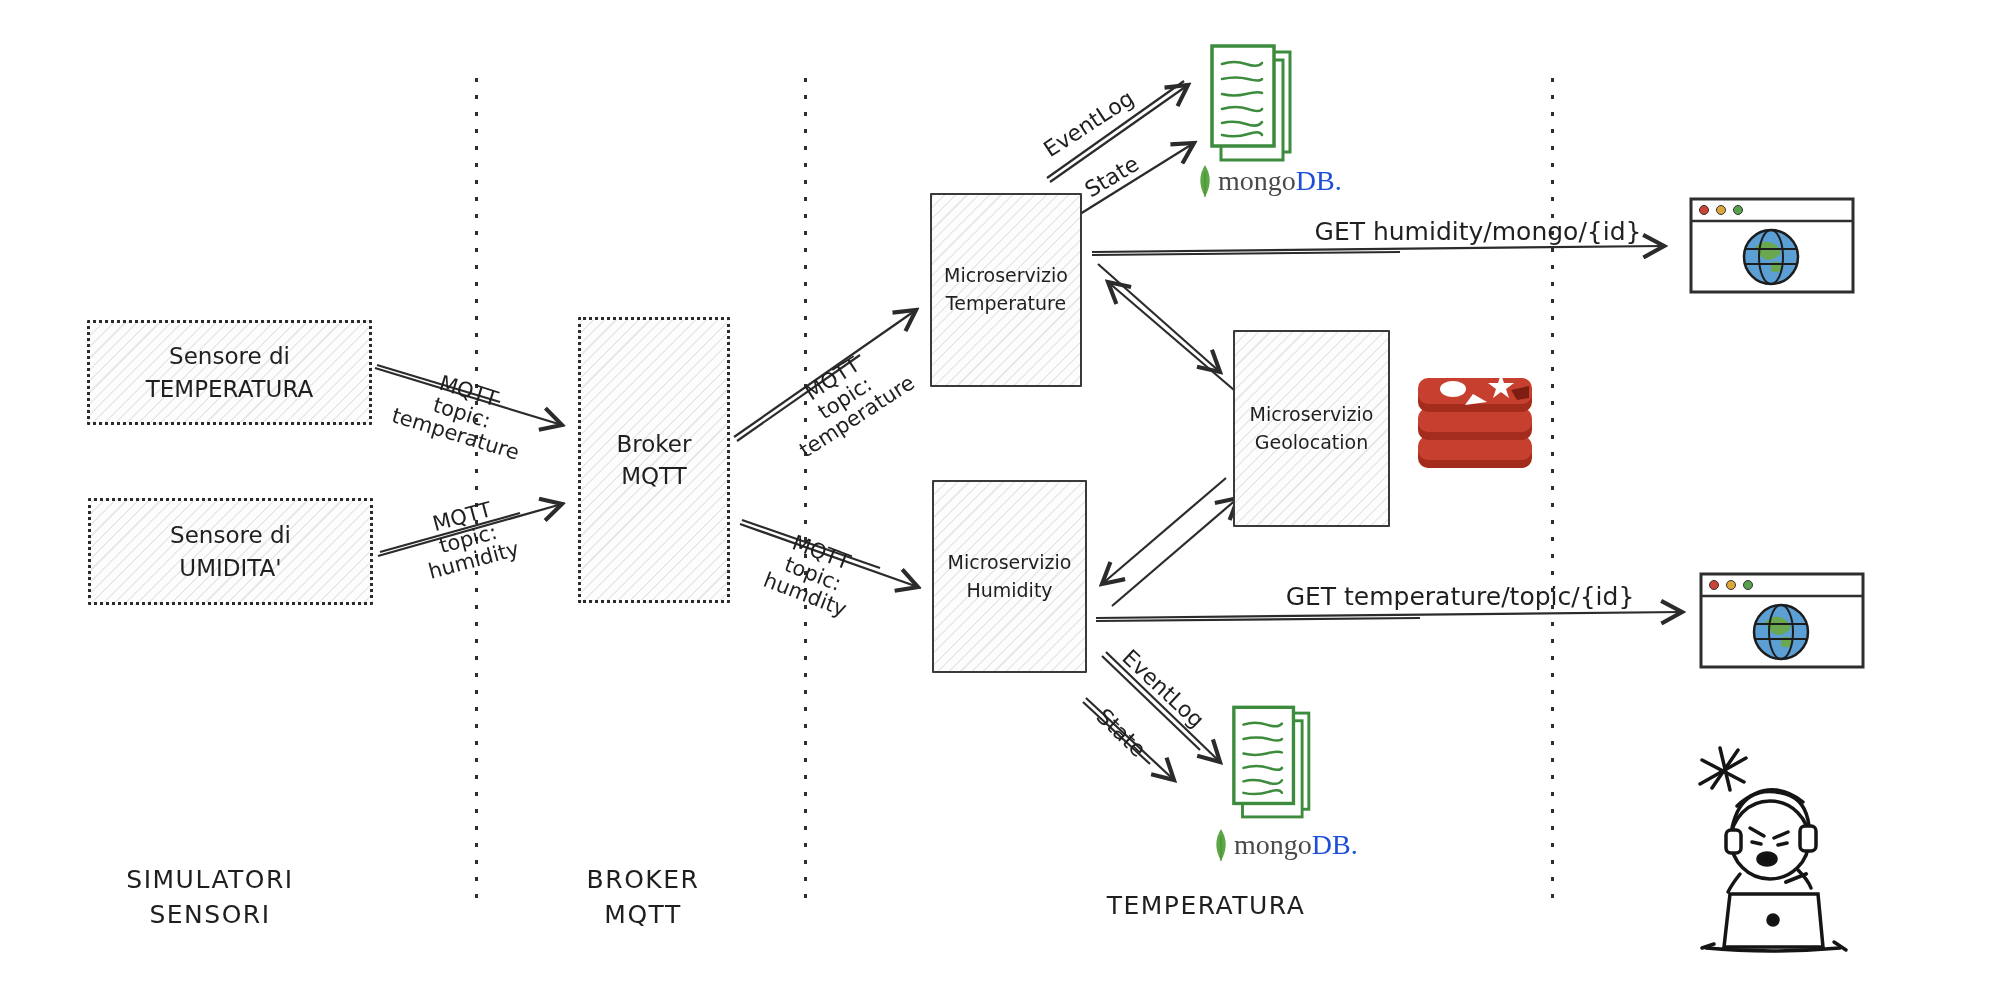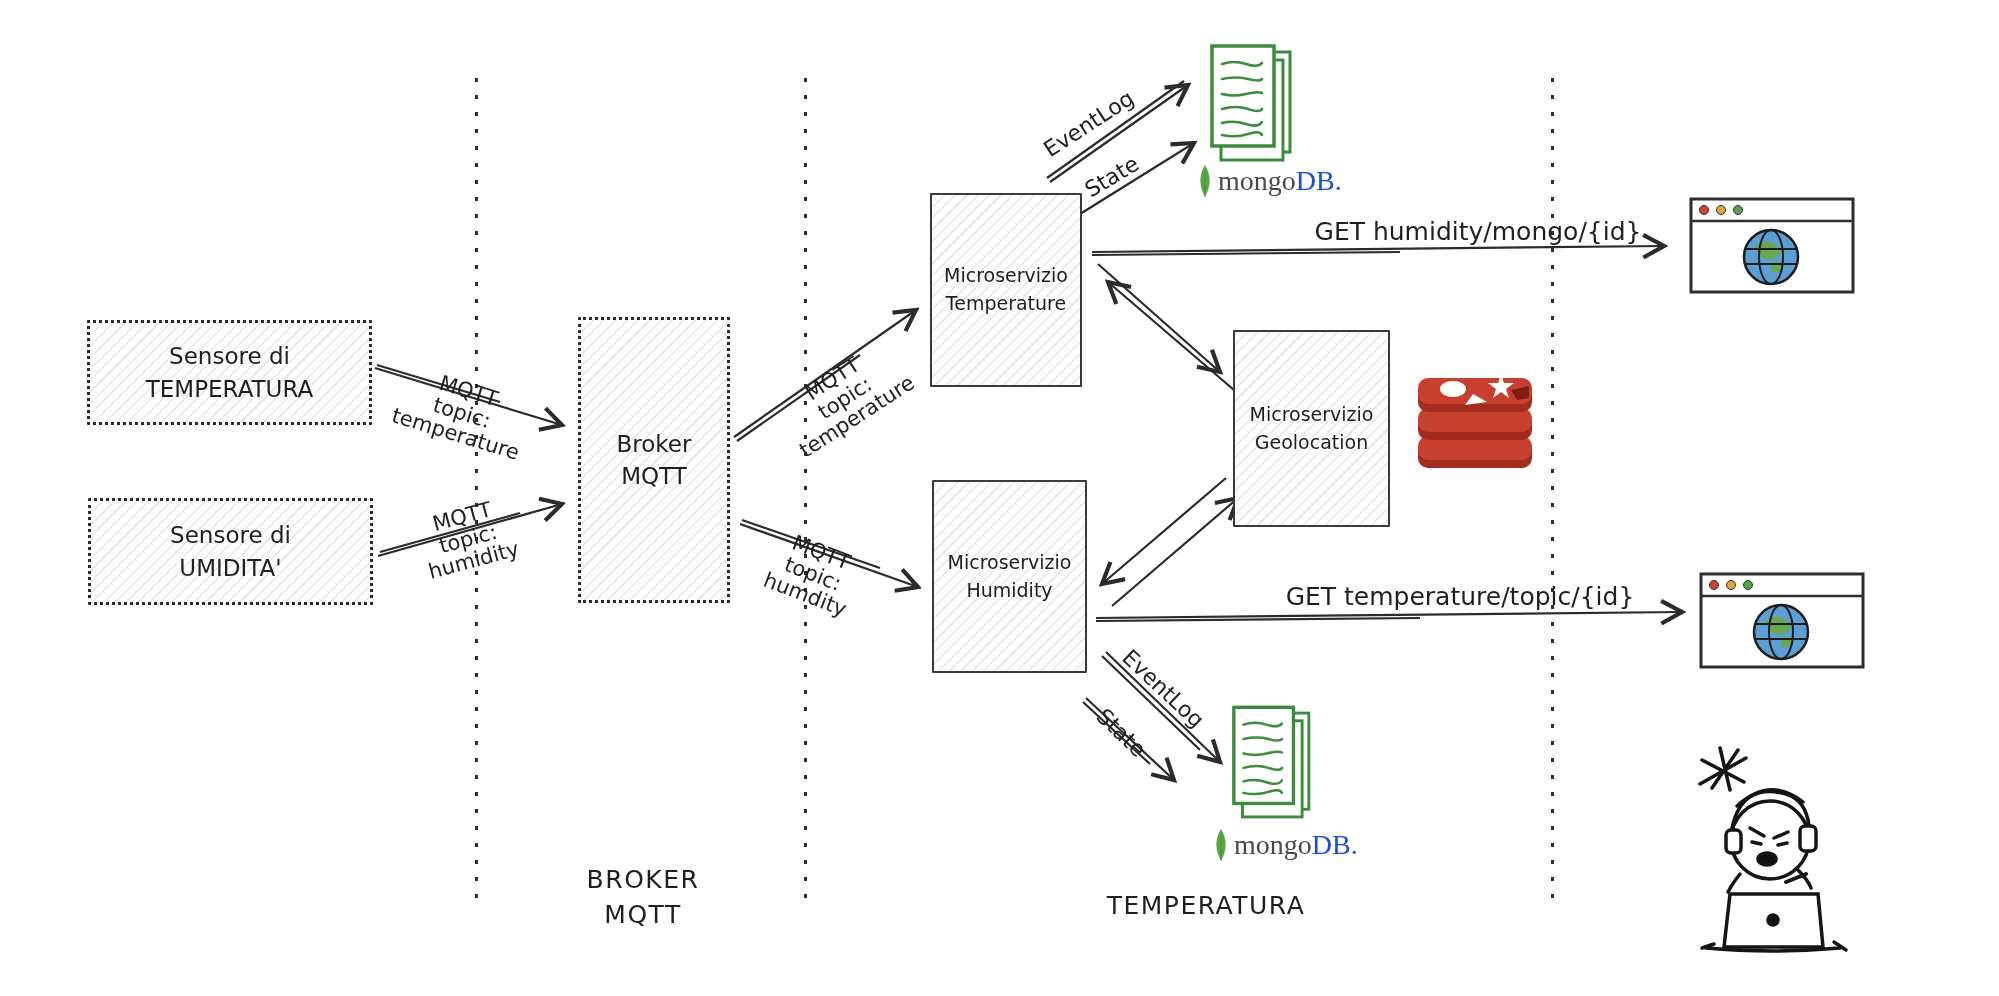--- a/index.html
+++ b/index.html
@@ -114,20 +114,24 @@
     <div>topic:</div>
     <div>humdity</div>
   </div>
   <div class="edge-label ev" style="left:1089px;top:124px;--r:-33deg">EventLog</div>
   <div class="edge-label ev" style="left:1112px;top:177px;--r:-31deg">State</div>
   <div class="edge-label ev" style="left:1163px;top:689px;--r:43deg">EventLog</div>
   <div class="edge-label ev" style="left:1121px;top:733px;--r:44deg">State</div>
   <div class="edge-label big" style="left:1478px;top:231px">GET humidity/mongo/{id}</div>
   <div class="edge-label big" style="left:1460px;top:596px">GET temperature/topic/{id}</div>
 
+  <div class="section-label" style="left:210px;top:862px">
+    <div>SIMULATORI</div>
+    <div>SENSORI</div>
+  </div>
   <div class="section-label" style="left:643px;top:862px">
     <div>BROKER</div>
     <div>MQTT</div>
   </div>
   <div class="section-label" style="left:1206px;top:888px">TEMPERATURA</div>
 
   <div class="icon" style="left:1208px;top:42px">
     <svg width="104" height="128" viewBox="0 0 104 128" fill="none">
       <rect x="20" y="10" width="62" height="100" stroke="#3d8b3d" stroke-width="3" fill="#ffffff"></rect>
       <rect x="13" y="18" width="62" height="100" stroke="#3d8b3d" stroke-width="3" fill="#ffffff"></rect>

